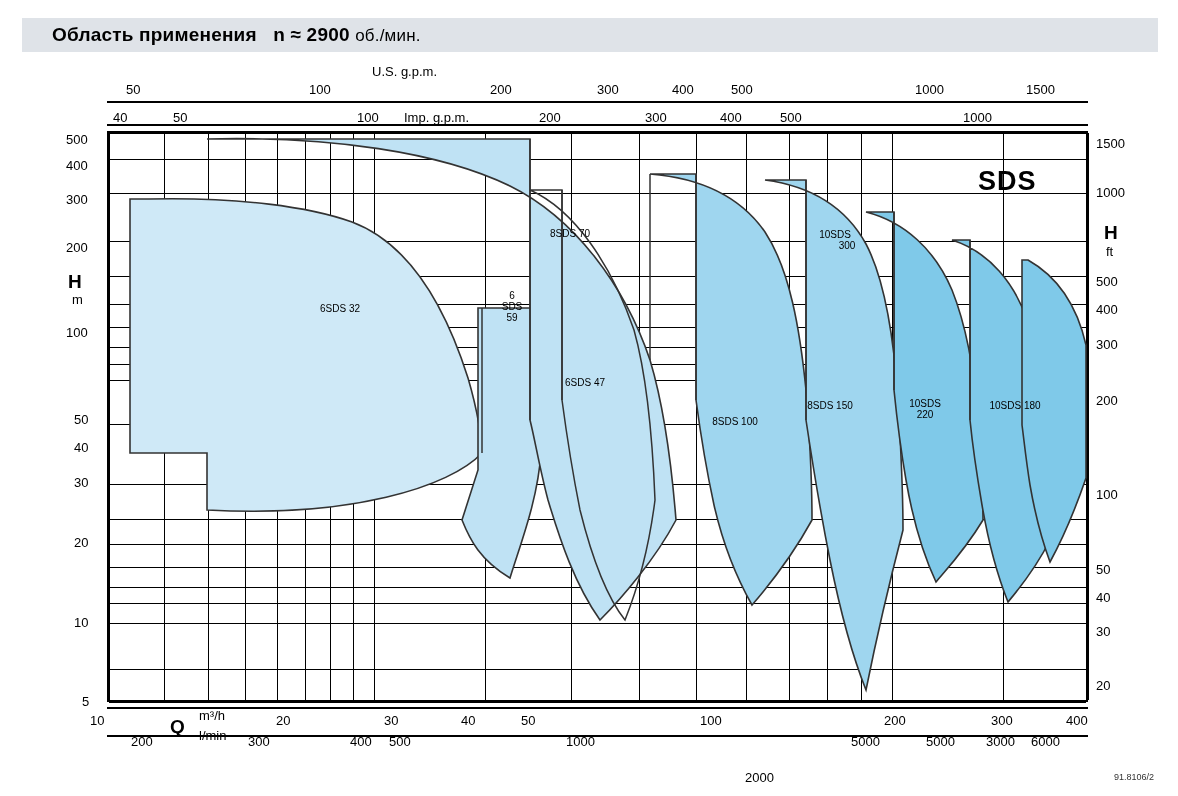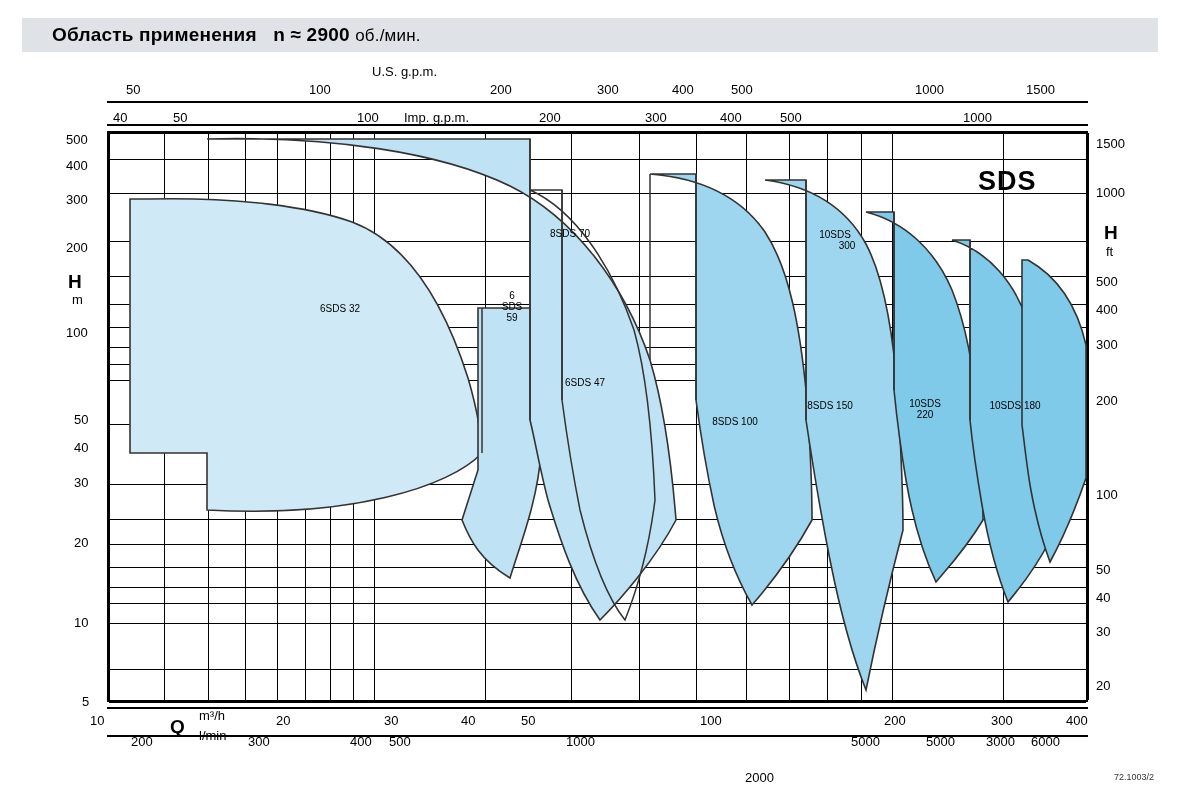--- a/index.html
+++ b/index.html
@@ -251,13 +251,13 @@
 <div class="lbl" style="left:248px;top:734px;">300</div>
 <div class="lbl" style="left:350px;top:734px;">400</div>
 <div class="lbl" style="left:389px;top:734px;">500</div>
 <div class="lbl" style="left:566px;top:734px;">1000</div>
 <div class="lbl" style="left:745px;top:734px;margin-top:36px;">2000</div>
 <div class="lbl" style="left:851px;top:734px;">5000</div>
 <div class="lbl" style="left:926px;top:734px;">5000</div>
 <div class="lbl" style="left:986px;top:734px;">3000</div>
 <div class="lbl" style="left:1031px;top:734px;">6000</div>
 
-<div class="watermark">72.1003/2</div>
+<div class="watermark">91.8106/2</div>
 
 </body></html>

